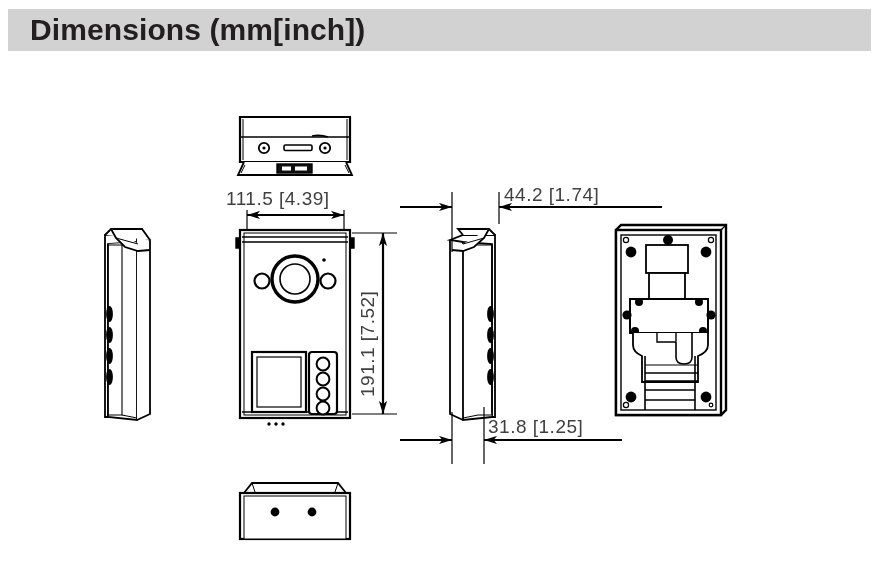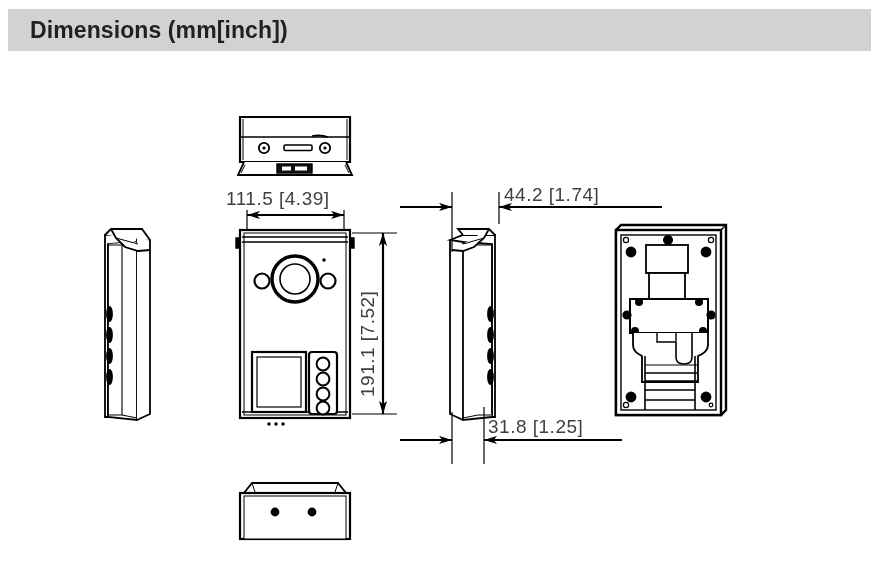--- a/index.html
+++ b/index.html
@@ -26,21 +26,21 @@
     left: 8px;
     top: 9px;
     width: 863px;
     height: 42px;
     background: #d2d2d2;
     display: flex;
     align-items: center;
   }
   .section-header-title {
     margin-left: 22px;
-    font-size: 23px;
+    font-size: 30px;
     font-weight: bold;
     color: #231f20;
     letter-spacing: 0.1px;
     font-family: "Liberation Sans", sans-serif;
     white-space: nowrap;
   }
   #drawing-area {
     position: absolute;
     left: 12px;
     top: 52px;

